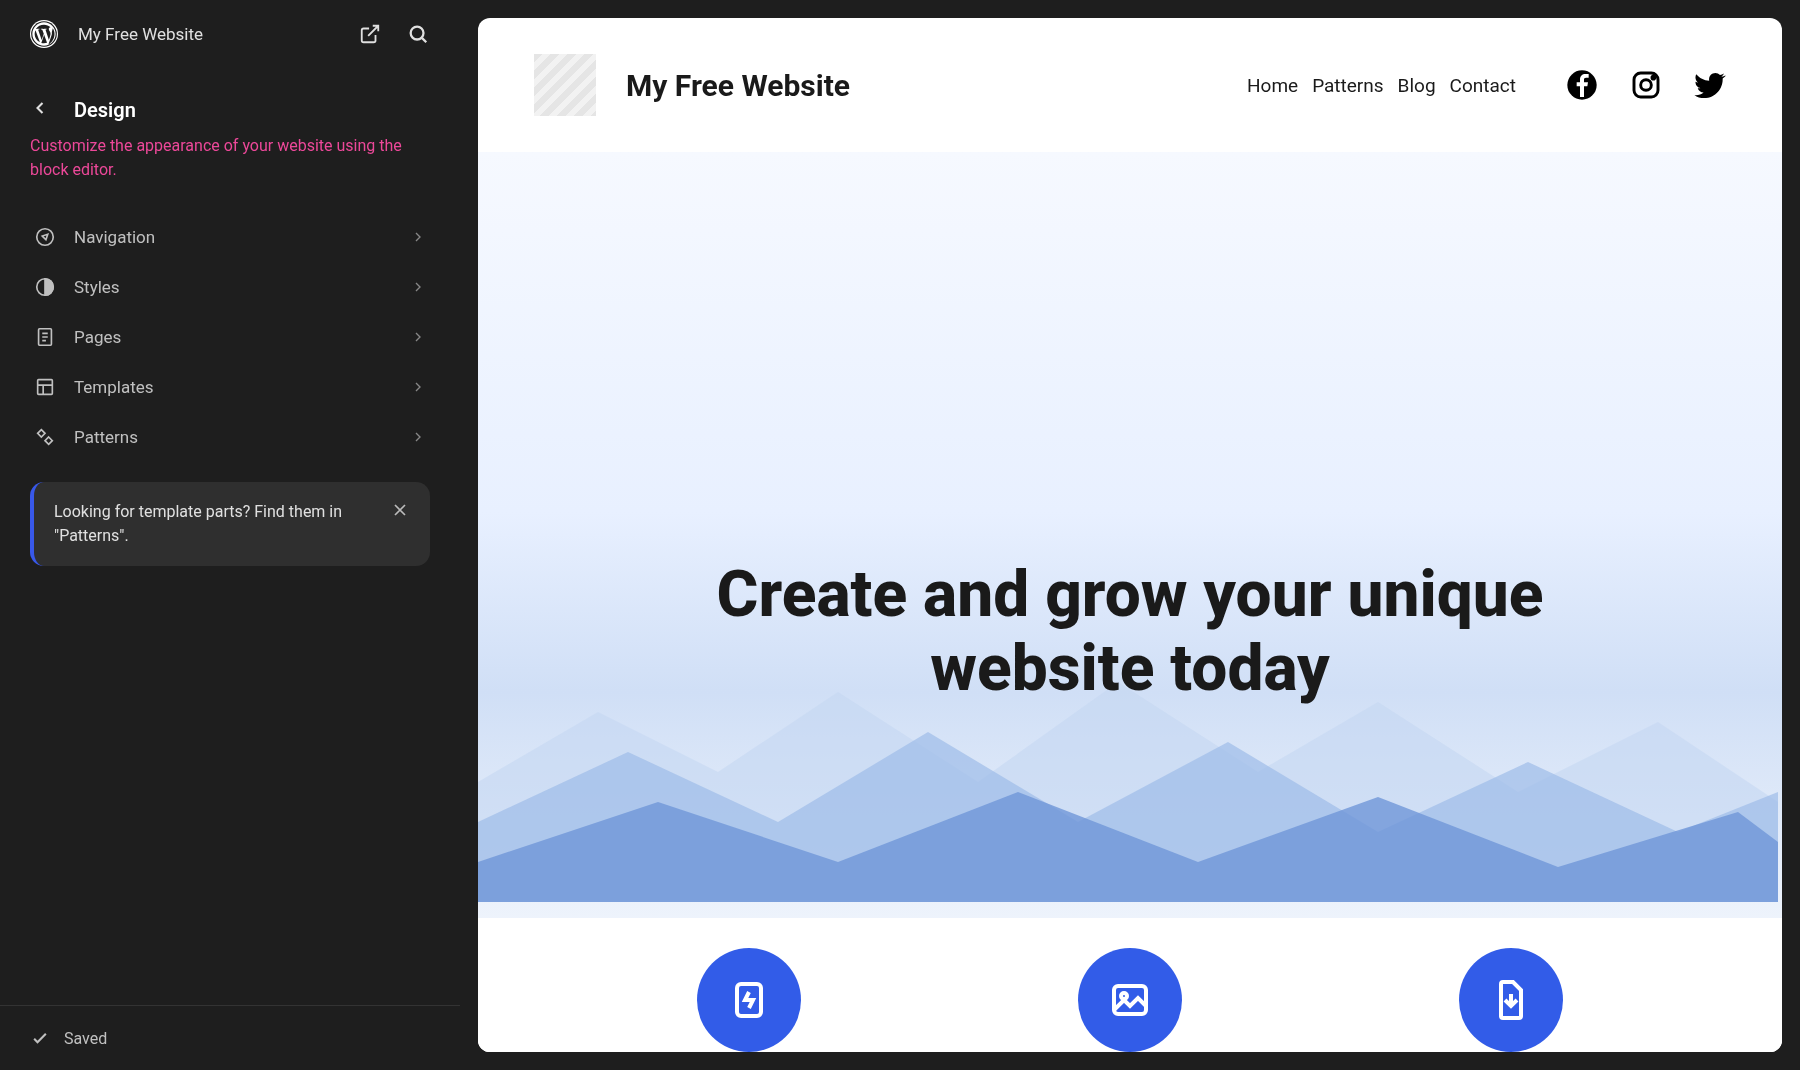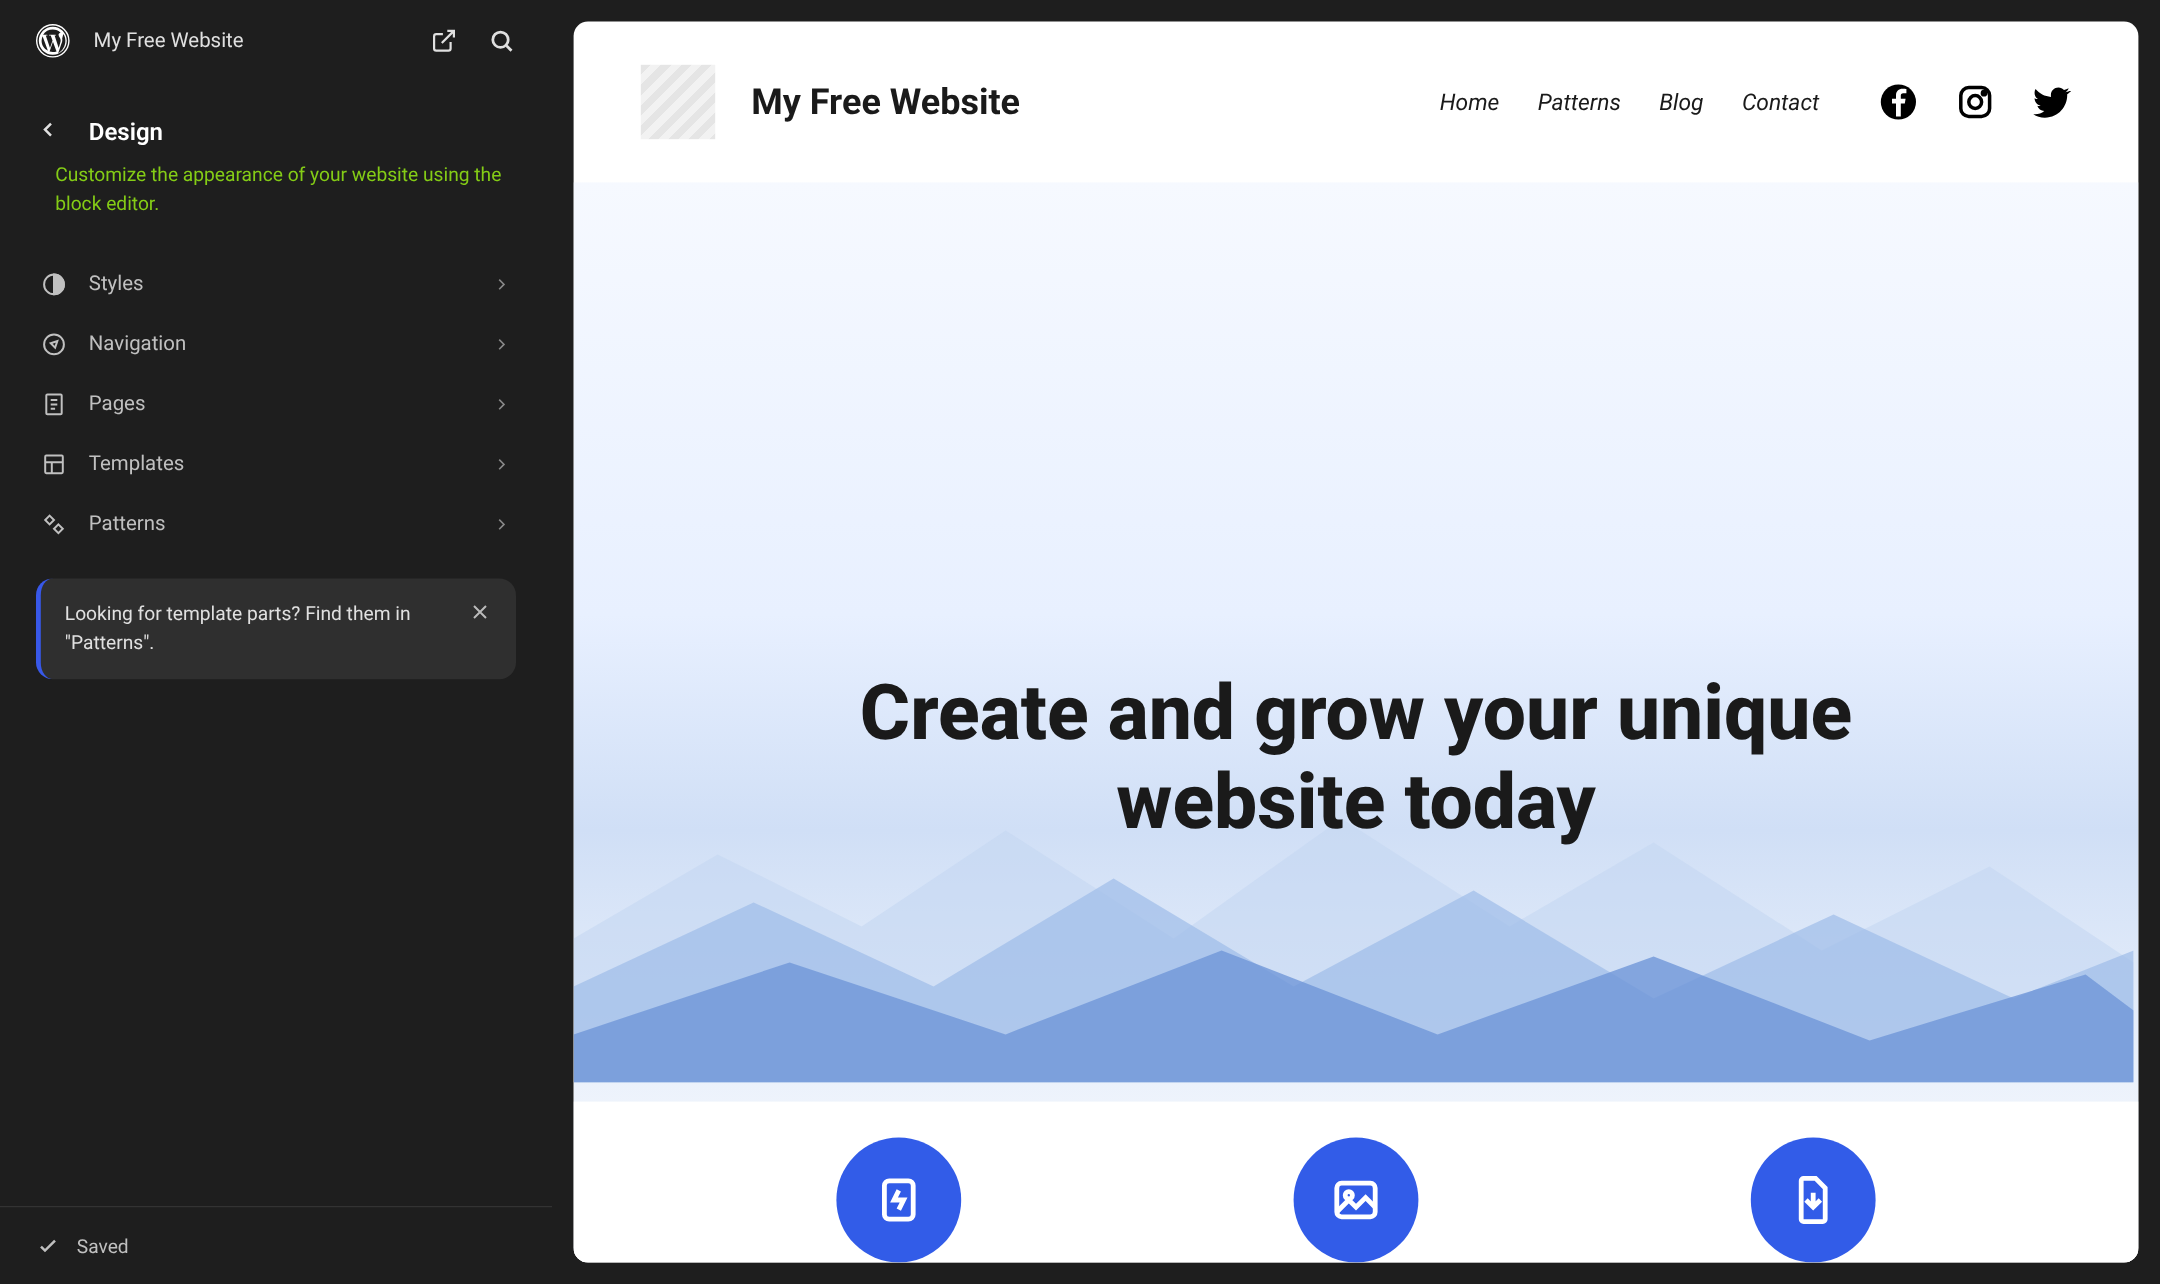--- a/index.html
+++ b/index.html
@@ -7,37 +7,37 @@
 .sidebar { width: 460px; background: #1e1e1e; color: #e0e0e0; display: flex; flex-direction: column; }
 .sidebar-header { display: flex; align-items: center; padding: 20px 30px; gap: 20px; }
 .wp-logo { width: 28px; height: 28px; border-radius: 50%; background: #fff; display: flex; align-items: center; justify-content: center; }
 .wp-logo svg { width: 28px; height: 28px; }
 .site-name { font-size: 17px; color: #e0e0e0; flex: 1; }
 .header-actions { display: flex; gap: 24px; margin-left: auto; }
 .icon-btn { width: 24px; height: 24px; display: flex; align-items: center; justify-content: center; color: #e0e0e0; cursor: pointer; }
 .panel-title-row { display: flex; align-items: center; padding: 30px 30px 12px; gap: 20px; }
 .back-btn { width: 24px; height: 24px; cursor: pointer; color: #e0e0e0; }
 .panel-title { font-size: 20px; font-weight: 600; color: #fff; }
-.panel-desc { padding: 0 30px 30px; font-size: 16px; color: #84cc16; line-height: 1.5; margin-left: 16px; }
+.panel-desc { padding: 0 30px 30px; font-size: 16px; color: #ec4899; line-height: 1.5; }
 .menu-list { padding: 0 20px; }
 .menu-item { display: flex; align-items: center; padding: 14px 14px; gap: 18px; cursor: pointer; border-radius: 4px; color: #c0c0c0; }
 .menu-icon { width: 22px; height: 22px; flex-shrink: 0; }
 .menu-label { flex: 1; font-size: 17px; }
 .chevron { width: 16px; height: 16px; color: #888; }
 .notice { margin: 20px 30px; background: #2f2f2f; border-left: 4px solid #3858e9; padding: 18px 20px; display: flex; gap: 4px; border-radius: 14px; }
 .notice-text { flex: 1; font-size: 16px; color: #e0e0e0; line-height: 1.5; }
 .notice-close { width: 20px; height: 20px; cursor: pointer; color: #bbb; flex-shrink: 0; }
 .sidebar-footer { margin-top: auto; border-top: 1px solid #333; padding: 22px 30px; display: flex; align-items: center; gap: 14px; color: #c0c0c0; font-size: 16px; }
 .check-icon { width: 20px; height: 20px; }
 .preview-wrap { flex: 1; padding: 18px; display: flex; }
 .preview { flex: 1; background: #fff; border-radius: 12px; overflow: hidden; display: flex; flex-direction: column; position: relative; }
 .preview-header { display: flex; align-items: center; padding: 36px 56px; gap: 20px; }
 .logo-box { width: 62px; height: 62px; background: repeating-linear-gradient(135deg, #e5e5e5 0 6px, #f2f2f2 6px 12px); }
 .preview-title { font-size: 30px; font-weight: 700; color: #1a1a1a; flex: 1; margin-left: 10px; }
-.nav { display: flex; gap: 32px; align-items: center; font-style: italic; }
+.nav { display: flex; gap: 14px; align-items: center; }
 .nav a { font-size: 19px; color: #1a1a1a; text-decoration: none; cursor: pointer; }
 .social { display: flex; gap: 32px; margin-left: 30px; align-items: center; }
 .social-icon { width: 32px; height: 32px; color: #000; cursor: pointer; }
 .hero { flex: 1; display: flex; flex-direction: row; align-items: center; justify-content: center; padding: 60px 40px 0; position: relative; background: linear-gradient(180deg, #f6f9ff 0%, #e8f0ff 40%, #d0dff6 60%, #fff 100%); }
 .mountains { position: absolute; bottom: 150px; left: 0; right: 0; height: 280px; }
 .hero-heading { font-size: 64px; font-weight: 800; color: #1a1a1a; text-align: center; line-height: 1.15; max-width: 900px; z-index: 2; }
 .hero-sub { font-size: 22px; color: #1a1a1a; margin-top: 36px; z-index: 2; }
 .hero-buttons { display: flex; gap: 32px; margin-top: 46px; z-index: 2; }
 .btn { padding: 22px 48px; font-size: 20px; font-weight: 600; border-radius: 6px; cursor: pointer; border: none; }
 .btn-primary { background: #325ce8; color: #fff; }
@@ -80,33 +80,33 @@
         </svg>
     </div>
     <div class="panel-title">Design</div>
   </div>
   <div class="panel-desc">Customize the appearance of your website using the block editor.</div>
 
   <div class="menu-list">
     <div class="menu-item">
       <svg class="menu-icon" viewBox="0 0 24 24" fill="none" stroke="currentColor" stroke-width="1.8">
           <circle cx="12" cy="12" r="9"></circle>
+          <path d="M15 9l-2 6-4-4 6-2z"></path>
+        </svg>
+      <span class="menu-label">Navigation</span>
+      <svg class="chevron" viewBox="0 0 24 24" fill="none" stroke="currentColor" stroke-width="2">
+          <path d="M9 18l6-6-6-6"></path>
+        </svg>
+    </div>
+    <div class="menu-item">
+      <svg class="menu-icon" viewBox="0 0 24 24" fill="none" stroke="currentColor" stroke-width="1.8">
+          <circle cx="12" cy="12" r="9"></circle>
           <path d="M12 3a9 9 0 010 18z" fill="currentColor"></path>
         </svg>
       <span class="menu-label">Styles</span>
-      <svg class="chevron" viewBox="0 0 24 24" fill="none" stroke="currentColor" stroke-width="2">
-          <path d="M9 18l6-6-6-6"></path>
-        </svg>
-    </div>
-    <div class="menu-item">
-      <svg class="menu-icon" viewBox="0 0 24 24" fill="none" stroke="currentColor" stroke-width="1.8">
-          <circle cx="12" cy="12" r="9"></circle>
-          <path d="M15 9l-2 6-4-4 6-2z"></path>
-        </svg>
-      <span class="menu-label">Navigation</span>
       <svg class="chevron" viewBox="0 0 24 24" fill="none" stroke="currentColor" stroke-width="2">
           <path d="M9 18l6-6-6-6"></path>
         </svg>
     </div>
     <div class="menu-item">
       <svg class="menu-icon" viewBox="0 0 24 24" fill="none" stroke="currentColor" stroke-width="1.8">
           <rect x="5" y="3" width="14" height="18" rx="1"></rect>
           <path d="M9 8h6M9 12h6M9 16h4"></path>
         </svg>
       <span class="menu-label">Pages</span>

